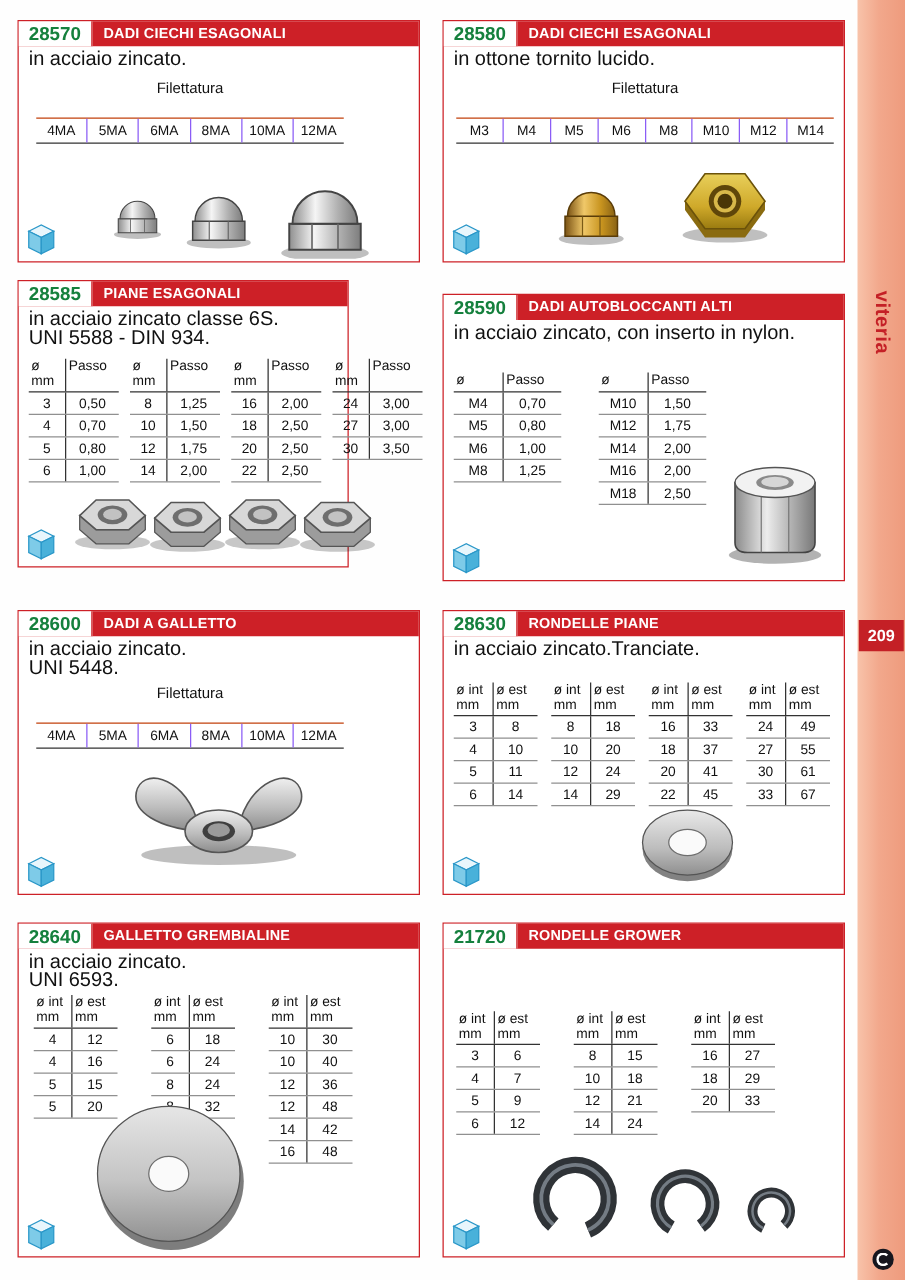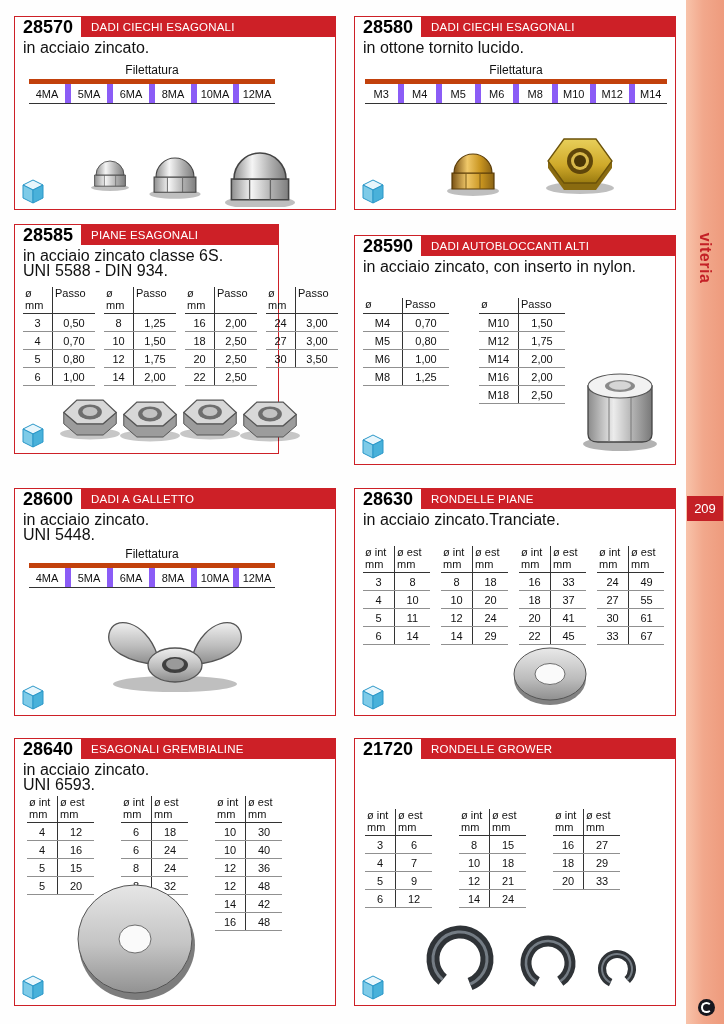--- a/index.html
+++ b/index.html
@@ -7,40 +7,40 @@
   body{width:724px;height:1024px;position:relative;background:#fefefe;
        font-family:"Liberation Sans",sans-serif;color:#111;overflow:hidden}
 
   
   .sidebar{position:absolute;right:0;top:0;width:38px;height:1024px;
            background:linear-gradient(90deg,#f8c3aa 0%,#f2a88c 45%,#ee9b7d 100%)}
   .sidebar-label{position:absolute;top:258px;left:19px;
            transform:translate(-50%,-50%) rotate(90deg);
            color:#c42026;font-weight:bold;font-size:16px;letter-spacing:.5px;white-space:nowrap}
   .page-badge{position:absolute;top:496px;right:1px;width:36px;height:25px;background:#c42026;
-           color:#fff;font-weight:normal;font-size:13px;display:flex;align-items:center;justify-content:center}
+           color:#fff;font-weight:bold;font-size:13px;display:flex;align-items:center;justify-content:center}
   .logo-mark{position:absolute;right:9px;bottom:8px;width:17px;height:17px;border-radius:50%;
            background:#16161e;display:flex;align-items:center;justify-content:center}
   .logo-mark::after{content:"";width:7px;height:7px;border:2px solid #fff;
            border-right-color:transparent;border-radius:50%}
 
   
   .panel{position:absolute;border:1px solid #cd2027;background:#fff}
   .panel-header{height:20px;background:#cd2027;display:flex;align-items:stretch}
-  .code-box{background:#fff;color:#000000;font-weight:700;font-size:18px;
+  .code-box{background:#fff;color:#15803d;font-weight:700;font-size:15px;
            padding:0 8px;display:flex;align-items:center;border-right:1px solid #cd2027}
-  .panel-title{color:#fff;font-weight:400;font-size:11.5px;display:flex;align-items:center;
+  .panel-title{color:#fff;font-weight:700;font-size:11.5px;display:flex;align-items:center;
            margin-left:9px;letter-spacing:.2px;white-space:nowrap}
   .desc{position:absolute;left:8px;top:24px;font-size:16px;line-height:14.5px}
 
   
   .fil{position:absolute;font-size:11px}
-  .fil-head{font-size:12px;text-align:center;padding-bottom:2px;border-bottom:5px solid #c2410c}
+  .fil-head{font-size:12px;text-align:center;padding-bottom:17px;border-bottom:1px solid #c2410c}
   .fil-row{display:flex;border-bottom:1px solid #333}
-  .fil-cell{flex:1;text-align:center;padding:4px 0 3px;border-right:6px solid #8b5cf6}
+  .fil-cell{flex:1;text-align:center;padding:4px 0 3px;border-right:1px solid #8b5cf6}
   .fil-cell:last-child{border-right:0}
 
   
   .pairs{position:absolute;display:flex;gap:10px}
   .pgroup{display:flex;flex-direction:column}
   .phead{display:flex;border-bottom:1px solid #333}
   .phead .c1,.phead .c2{font-size:11px;line-height:11.5px;padding:1px 2px 2px;text-align:left}
   .c1{width:var(--c1,30px);border-right:1px solid #333}
   .c2{width:var(--c2,40px)}
   .prow{display:flex;border-bottom:1px solid #909090}
@@ -592,21 +592,21 @@
       <polygon points="2,9 12,4 22,9 12,14" fill="#e8f6fc" stroke="#2a97c8"></polygon>
       <polygon points="2,9 12,14 12,27 2,22" fill="#7ecbe8" stroke="#2a97c8"></polygon>
       <polygon points="22,9 12,14 12,27 22,22" fill="#49b1da" stroke="#2a97c8"></polygon>
     </svg>
   </div>
 </section>
 
 <section class="panel" style="left:14px;top:738px;width:322px;height:268px">
   <header class="panel-header">
     <span class="code-box">28640</span>
-    <span class="panel-title">ESAGONALI GREMBIALINE</span>
+    <span class="panel-title">GALLETTO GREMBIALINE</span>
   </header>
   <div class="desc">
       <div>in acciaio zincato.</div>
       <div>UNI 6593.</div>
     </div>
   <div class="pairs" style="left:12px;top:57px;gap:27px;--c1:31px;--c2:36px">
       <div class="pgroup">
         <div class="phead">
           <div class="c1">
             <div>ø int</div>

